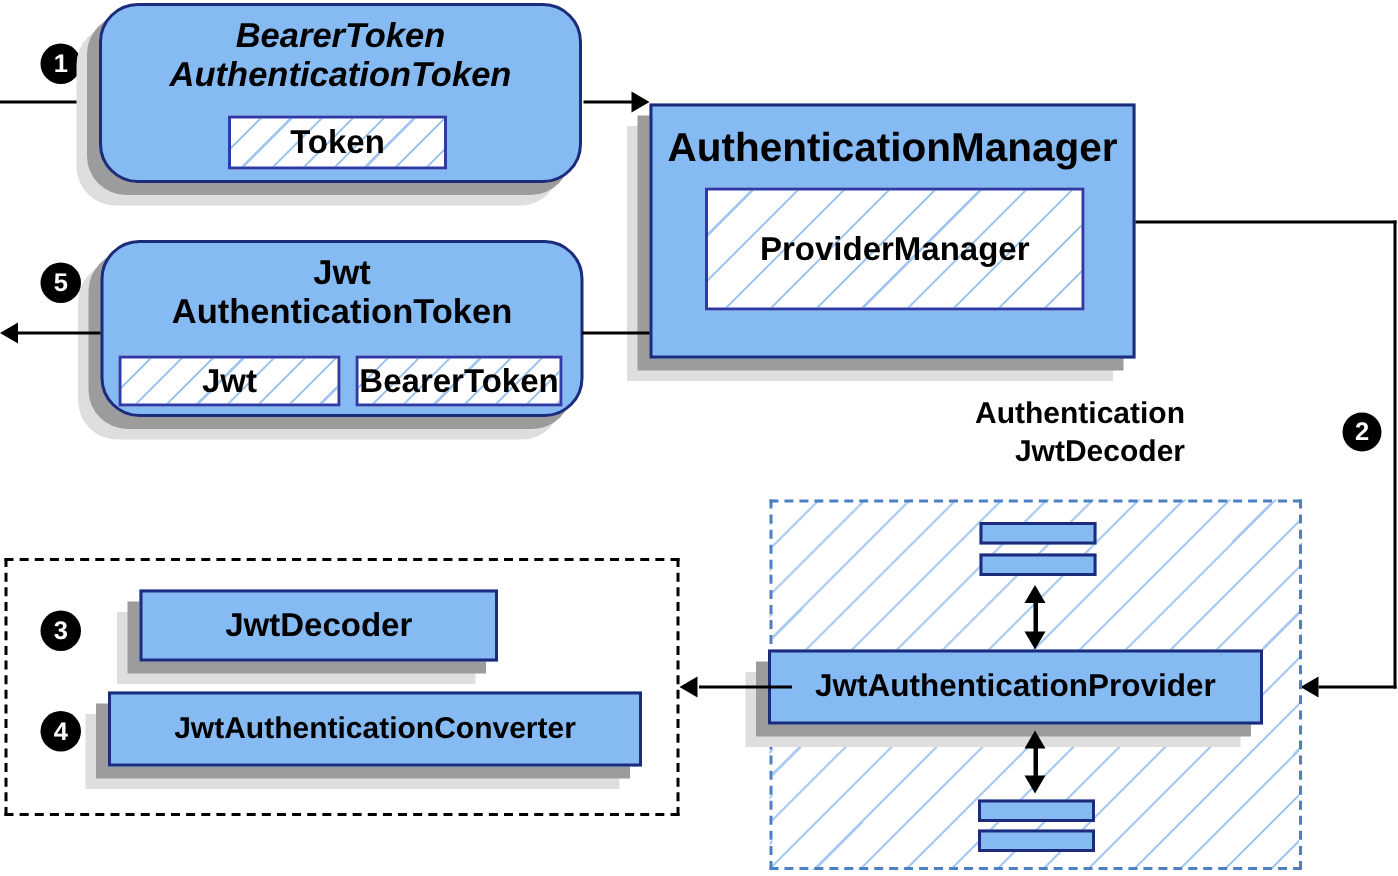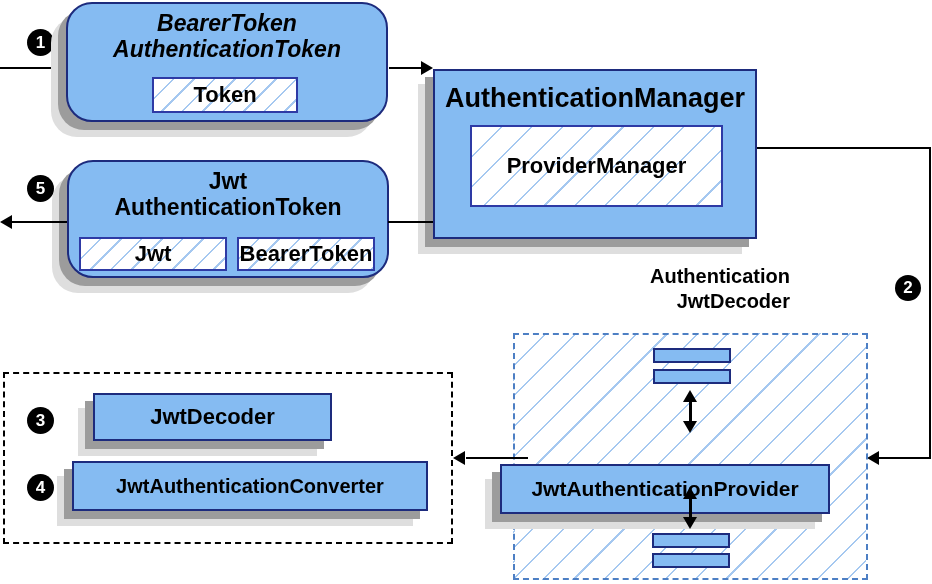--- a/index.html
+++ b/index.html
@@ -111,21 +111,21 @@
   </div>
   <div class="dashed-blue" style="left:513px;top:333px;width:355px;height:247px;"></div>
 
   <div class="bar" style="left:653px;top:348px;"></div>
   <div class="bar" style="left:653px;top:369px;"></div>
 
   <div class="tri tri-up" style="left:683px;top:390px;"></div>
   <div class="vline" style="left:689px;top:400px;width:3px;height:24px;"></div>
   <div class="tri tri-down" style="left:683px;top:421px;"></div>
 
-  <div class="flat-node" style="left:500px;top:433px;width:330px;height:50px;font-size:21px;margin-top:31px;">JwtAuthenticationProvider</div>
+  <div class="flat-node" style="left:512px;top:433px;width:330px;height:50px;font-size:21px;">JwtAuthenticationProvider</div>
 
   <div class="tri tri-up" style="left:683px;top:487px;"></div>
   <div class="vline" style="left:689px;top:497px;width:3px;height:22px;"></div>
   <div class="tri tri-down" style="left:683px;top:517px;"></div>
 
   <div class="bar" style="left:652px;top:533px;"></div>
   <div class="bar" style="left:652px;top:553px;"></div>
 
   <div class="hline" style="left:466px;top:457px;width:62px;height:2px;"></div>
   <div class="tri tri-left" style="left:453px;top:451px;"></div>

